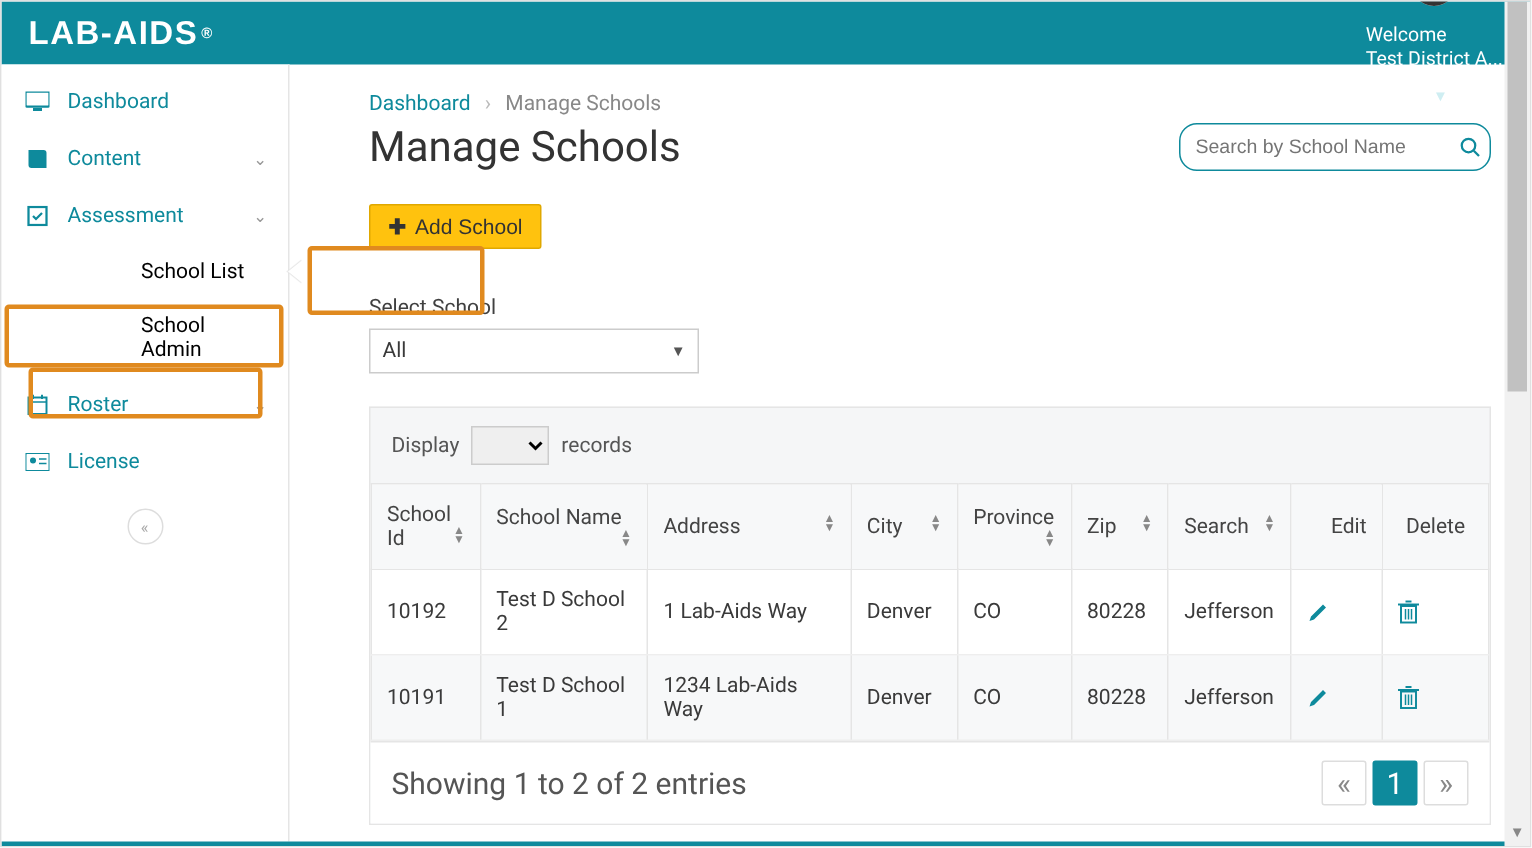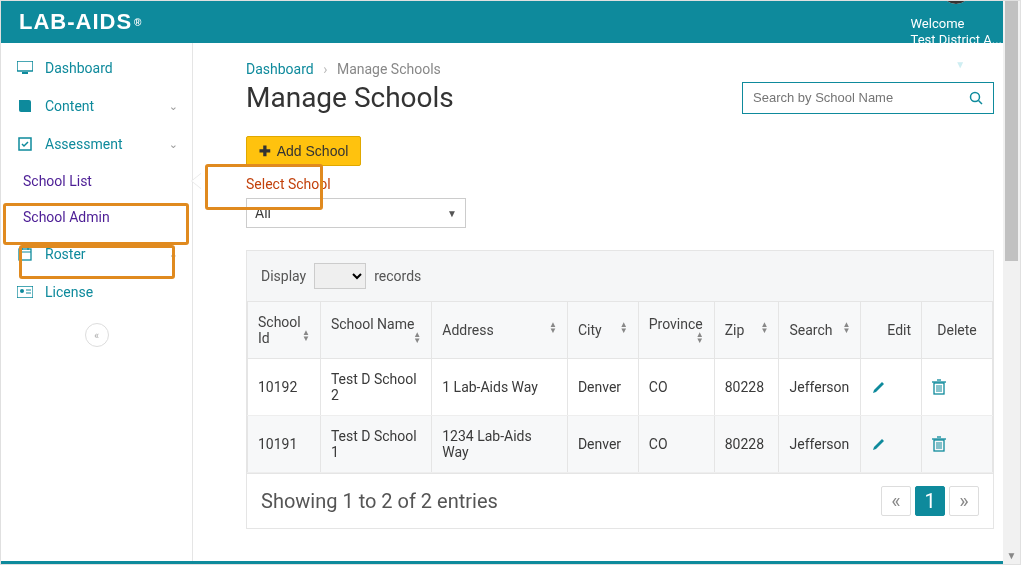--- a/index.html
+++ b/index.html
@@ -26,49 +26,49 @@
 
   
   .shell { display: flex; height: calc(100% - 42px - 3px); gap: 31px; }
   .footer-line { height:3px; background:#0e8a9c; width:100%; position:absolute; bottom:0; left:0; right:17px;}
 
   
   .sidebar { width: 192px; border-right: 1px solid #e5e5e5; background: #fff; padding-top: 6px; position:relative; }
   .nav-item { display: flex; align-items: center; padding: 11px 14px; color: #0e8a9c; cursor: pointer; font-size: 14px; position:relative; }
   .nav-item .ico { width: 20px; margin-right: 10px; display:inline-flex; justify-content:center; }
   .nav-item .chev { margin-left: auto; font-size: 11px; color: #999; }
-  .sub-item { padding: 10px 14px 10px 22px; color: #4c1d95; cursor:pointer; font-size:14px; position:relative;}
+  .sub-item { padding: 10px 14px 10px 45px; color: #000000; cursor:pointer; font-size:14px; position:relative;margin-left:48px;}
   .sub-item.active-arrow::after {
     content: ""; position: absolute; right: -10px; top: 50%; transform: translateY(-50%);
     border-top: 8px solid transparent; border-bottom: 8px solid transparent; border-right: 10px solid #fff;
     filter: drop-shadow(-1px 0 0 #e5e5e5);
   }
   .collapse-btn { width: 24px; height: 24px; border:1px solid #ddd; border-radius:50%; display:flex; align-items:center; justify-content:center; margin: 12px auto; color:#aaa; cursor:pointer; font-size:11px;}
 
   .hl-box1 { position:absolute; border:3px solid #e08a1f; border-radius:3px; pointer-events:none; }
   .hl-school { top: 160px; left: 2px; width: 186px; height: 42px; }
   .hl-schoollist { top: 202px; left: 18px; width: 156px; height: 34px; }
   .hl-add { position:absolute; border:3px solid #e08a1f; border-radius:3px; top: 163px; left: 204px; width:118px; height:46px; pointer-events:none;}
 
   
   .main { flex: 1; padding: 18px 26px 10px 22px; overflow:hidden; }
   .crumbs { font-size: 14px; color: #888; margin-bottom: 4px; }
   .crumbs a { color: #0e8a9c; text-decoration: none; }
   .crumb-sep { margin: 0 6px; color:#bbb;}
 
   .page-head { display:flex; justify-content:space-between; align-items:center; margin-bottom: 22px;}
   h1 { font-size: 28px; font-weight: 400; color:#333;}
-  .searchbox { width: 252px; height: 32px; border:1px solid #0e8a9c; border-radius:0; display:flex; align-items:center; padding:0 10px; }
+  .searchbox { width: 208px; height: 32px; border:1px solid #0e8a9c; border-radius:12px; display:flex; align-items:center; padding:0 10px; }
   .searchbox input { flex:1; border:none; outline:none; font-size:13px; }
   .searchbox .sicon { color:#0e8a9c; }
 
   .btn-add { background: #ffc20e; border:1px solid #e0a800; color:#333; padding: 6px 12px; font-size:14px; cursor:pointer; display:inline-flex; align-items:center; gap:6px; border-radius:2px;}
   .btn-add .plus { font-weight:bold; }
 
-  .sel-label { margin-top: 10px; font-size:14px; color:#c2410c;}
+  .sel-label { margin-top: 31px; font-size:14px; color:#404040;}
   .sel { margin-top:6px; width: 220px; height:30px; border:1px solid #ccc; padding:0 8px; display:flex; align-items:center; justify-content:space-between; background:#fff; cursor:pointer; font-size:14px;}
   .sel .tri { font-size:10px; color:#555;}
 
   
   .table-wrap { margin-top: 22px; border:1px solid #e5e5e5; background:#f5f6f7; }
   .disp-row { padding: 12px 14px; color:#555; font-size:14px; display:flex; align-items:center; gap:8px;}
   .disp-row select { height:26px; width:52px; border:1px solid #ccc; padding:0 20px;}
   table { width:100%; border-collapse: collapse; background:#fff; }
   th, td { text-align:left; padding: 12px 10px; font-size:14px; }
   th { background:#f7f8f9; border:1px solid #e5e5e5; font-weight:400; color:#444; position:relative;}

